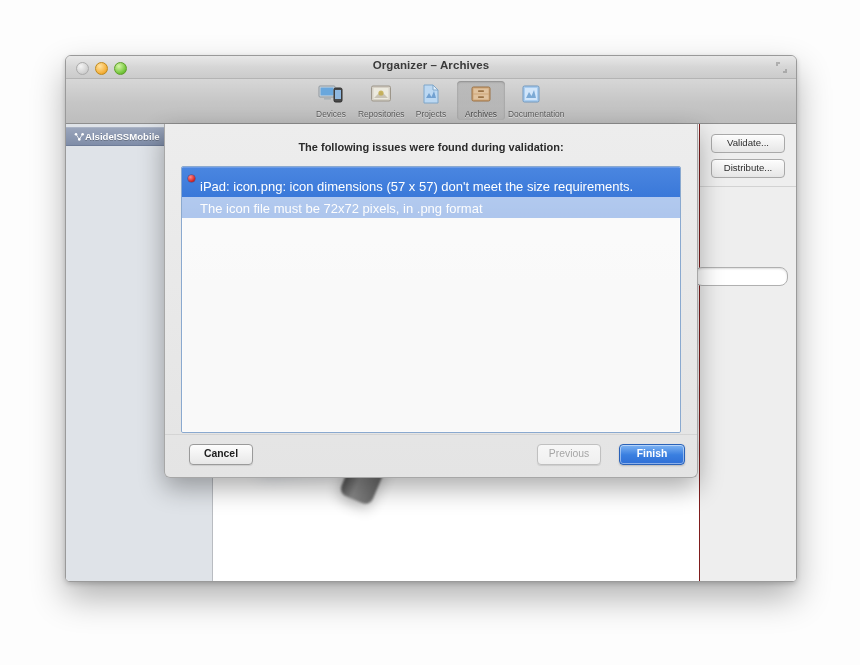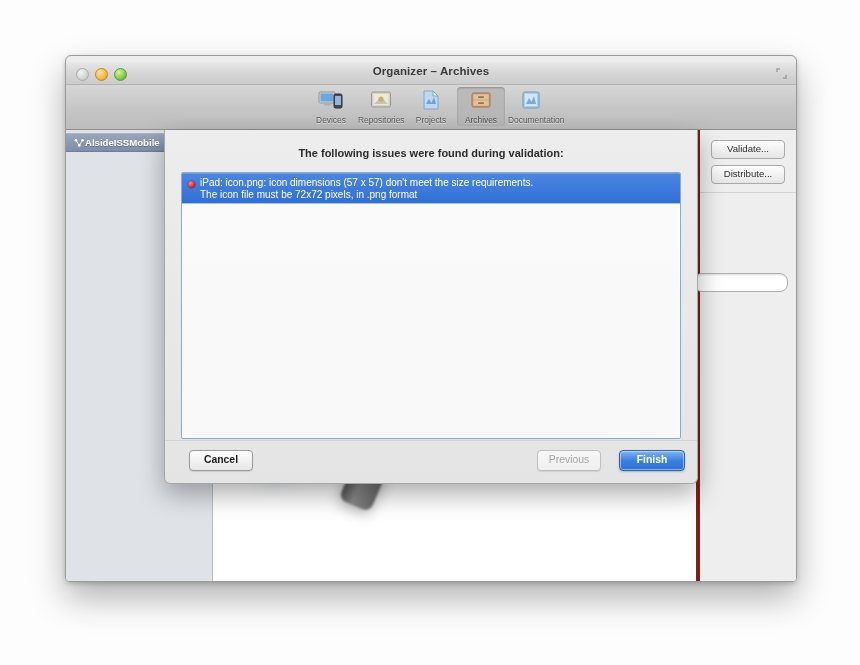--- a/index.html
+++ b/index.html
@@ -23,21 +23,20 @@
     background: #ececec;
     border: 1px solid #9a9a9a;
   }
 
   
   .titlebar {
     position: relative;
     height: 22px;
     background: linear-gradient(to bottom,#e8e8e8 0%, #d6d6d6 50%, #cbcbcb 100%);
     border-bottom: 1px solid #b4b4b4;
-    margin-top: 6px;
   }
   .title-text {
     position: absolute; left: 0; right: 0; top: 3px;
     text-align: center;
     font-size: 11.5px; color: #3a3a3a; font-weight: bold;
     letter-spacing: 0.1px;
   }
   .traffic { position: absolute; left: 10px; top: 6px; display: flex; gap: 6px; }
   .tl { width: 11px; height: 11px; border-radius: 50%; }
   .tl.close  { background: radial-gradient(circle at 35% 30%, #f4f4f4, #cfcfcf 70%, #b6b6b6); border:1px solid #ababab; }
@@ -145,21 +144,21 @@
     font-size: 8.5px; color: rgba(110,118,130,.38);
     padding: 0 14px; filter: blur(1.1px);
   }
   .ghost-row:nth-child(odd) { background: rgba(236,240,247,.55); }
   .ghost-row .c1 { width: 120px; }
   .ghost-row .c2 { width: 120px; }
   .ghost-row .c3 { flex: 1; }
 
   .right-rail {
     position: absolute; right: 0; top: 0; bottom: 0; width: 96px;
-    background: #eeeeee; border-left: 4px solid #7f1d1d;
+    background: #eeeeee; border-left: 1px solid #7f1d1d;
   }
   .rail-btn {
     display: block; width: 72px; margin: 0 auto 6px; height: 17px;
     font-size: 9.6px; color: #2d2d2d; text-align: center; line-height: 16px;
     background: linear-gradient(to bottom,#fdfdfd,#e6e6e6);
     border: 1px solid #a9a9a9; border-radius: 4px;
     box-shadow: 0 1px 0 rgba(255,255,255,.7) inset;
   }
   .search-field {
     position: absolute; right: 8px; top: 143px;
@@ -192,21 +191,21 @@
     box-shadow: 0 0 0 1px rgba(255,255,255,.5) inset;
     overflow: hidden;
   }
   .issue-row.selected {
     background: linear-gradient(to bottom,#4a86e0,#2f6ed4);
     color: #ffffff;
     padding: 3px 6px 4px 18px;
     position: relative;
     border-top: 1px solid #6a9ae8;
   }
-  .issue-row .line { font-size: 10px; line-height: 11.5px; white-space: nowrap; }
+  .issue-row .line { font-size: 13px; line-height: 11.5px; white-space: nowrap; margin-top: 10px; }
   .err-dot {
     position: absolute; left: 6px; top: 7px;
     width: 7px; height: 7px; border-radius: 50%;
     background: radial-gradient(circle at 35% 30%,#ff8a8a,#d01f1f 70%,#9f0d0d);
     box-shadow: 0 0 0 .5px rgba(120,0,0,.5);
   }
   .issue-body { position: absolute; left:0; right:0; top: 30px; bottom: 0; background: rgba(252,252,252,.62); }
 
   .sheet-footer {
     position: absolute; left: 0; right: 0; bottom: 0; height: 42px;

